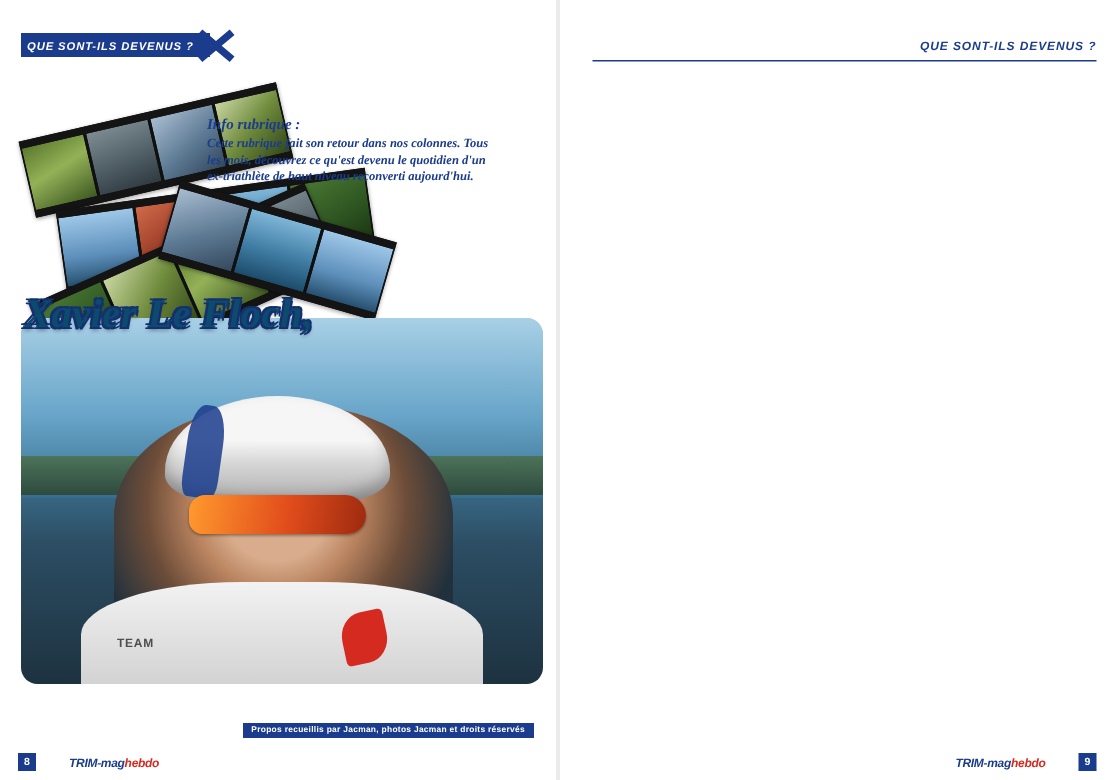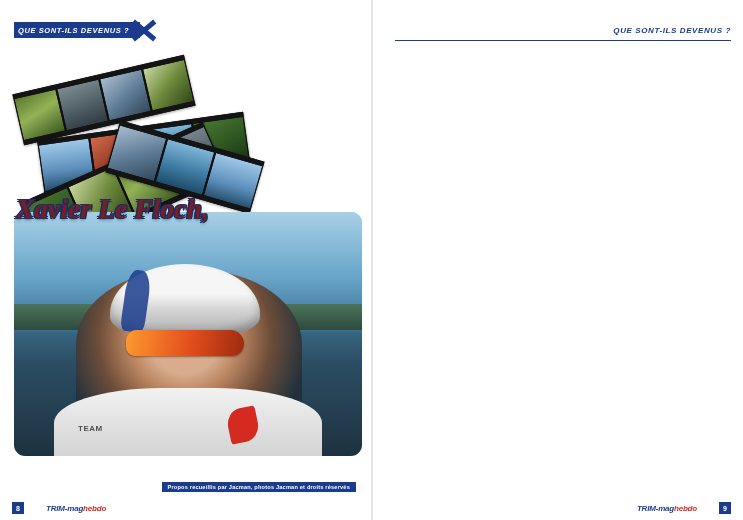--- a/index.html
+++ b/index.html
@@ -203,21 +203,21 @@
     left: 16px;
     top: 196px;
     z-index: 22;
     width: 348px;
   }
   .maintitle .t1 {
     font-family: "Liberation Serif", serif;
     font-style: italic;
     font-weight: bold;
     font-size: 27px;
-    color: #7f1d1d;
+    color: #0c4a6e;
     letter-spacing: 0.3px;
     text-shadow:
       -1.4px -1.4px 0 #15306e, 1.4px -1.4px 0 #15306e,
       -1.4px 1.4px 0 #15306e, 1.4px 1.4px 0 #15306e,
       0 2px 3px rgba(0,0,0,0.45);
     line-height: 1;
   }
   .maintitle .t2 {
     font-family: "Liberation Serif", serif;
     font-style: italic;
@@ -634,20 +634,24 @@
             <i class="perf"></i>
             <i class="perf"></i>
             <i class="perf"></i>
             <i class="perf"></i>
             <i class="perf"></i>
             <i class="perf"></i>
           </div>
       </div>
     </div>
 
+    <div class="info-rubrique">
+      <div class="ir-title">Info rubrique :</div>
+      <div class="ir-body">Cette rubrique fait son retour dans nos colonnes. Tous les mois, découvrez ce qu'est devenu le quotidien d'un ex-triathlète de haut niveau reconverti aujourd'hui.</div>
+    </div>
 
     <div class="hero photo-box">
       <div class="lake"></div>
       <div class="shore"></div>
       <div class="rider"></div>
       <div class="helmet"></div>
       <div class="helmet-stripe"></div>
       <div class="glasses"></div>
       <div class="jersey"></div>
       <div class="logo-blob"></div>

